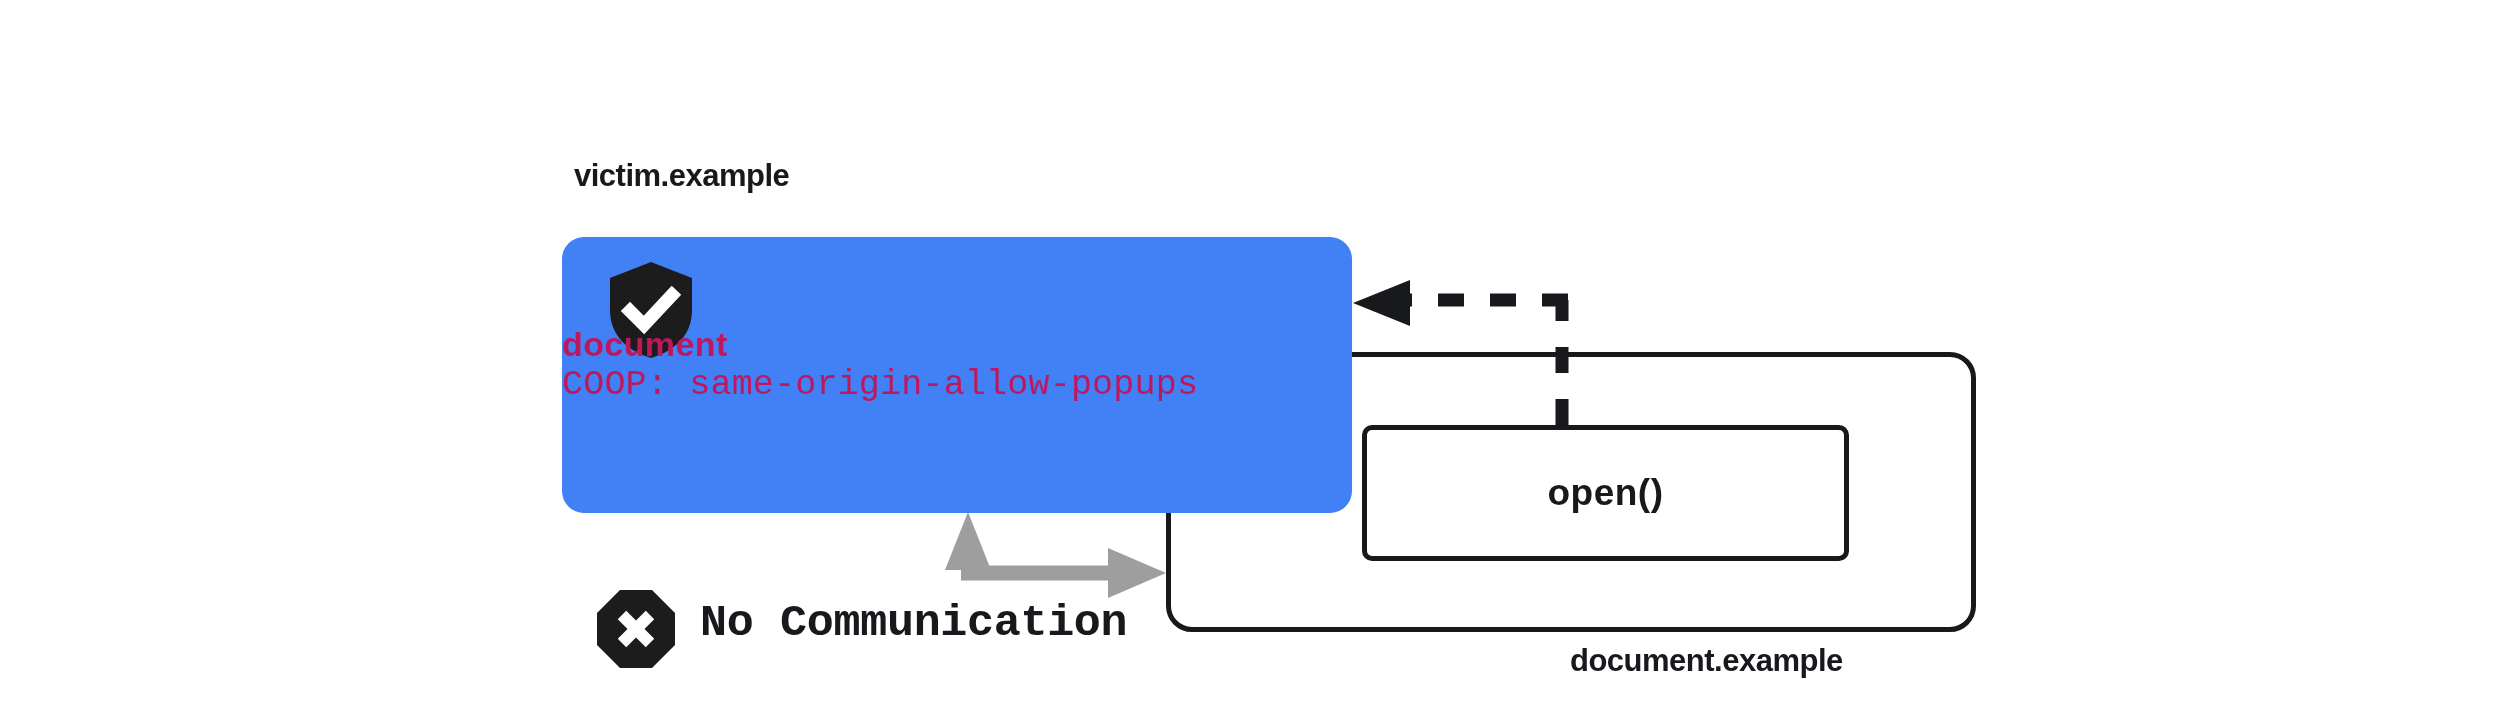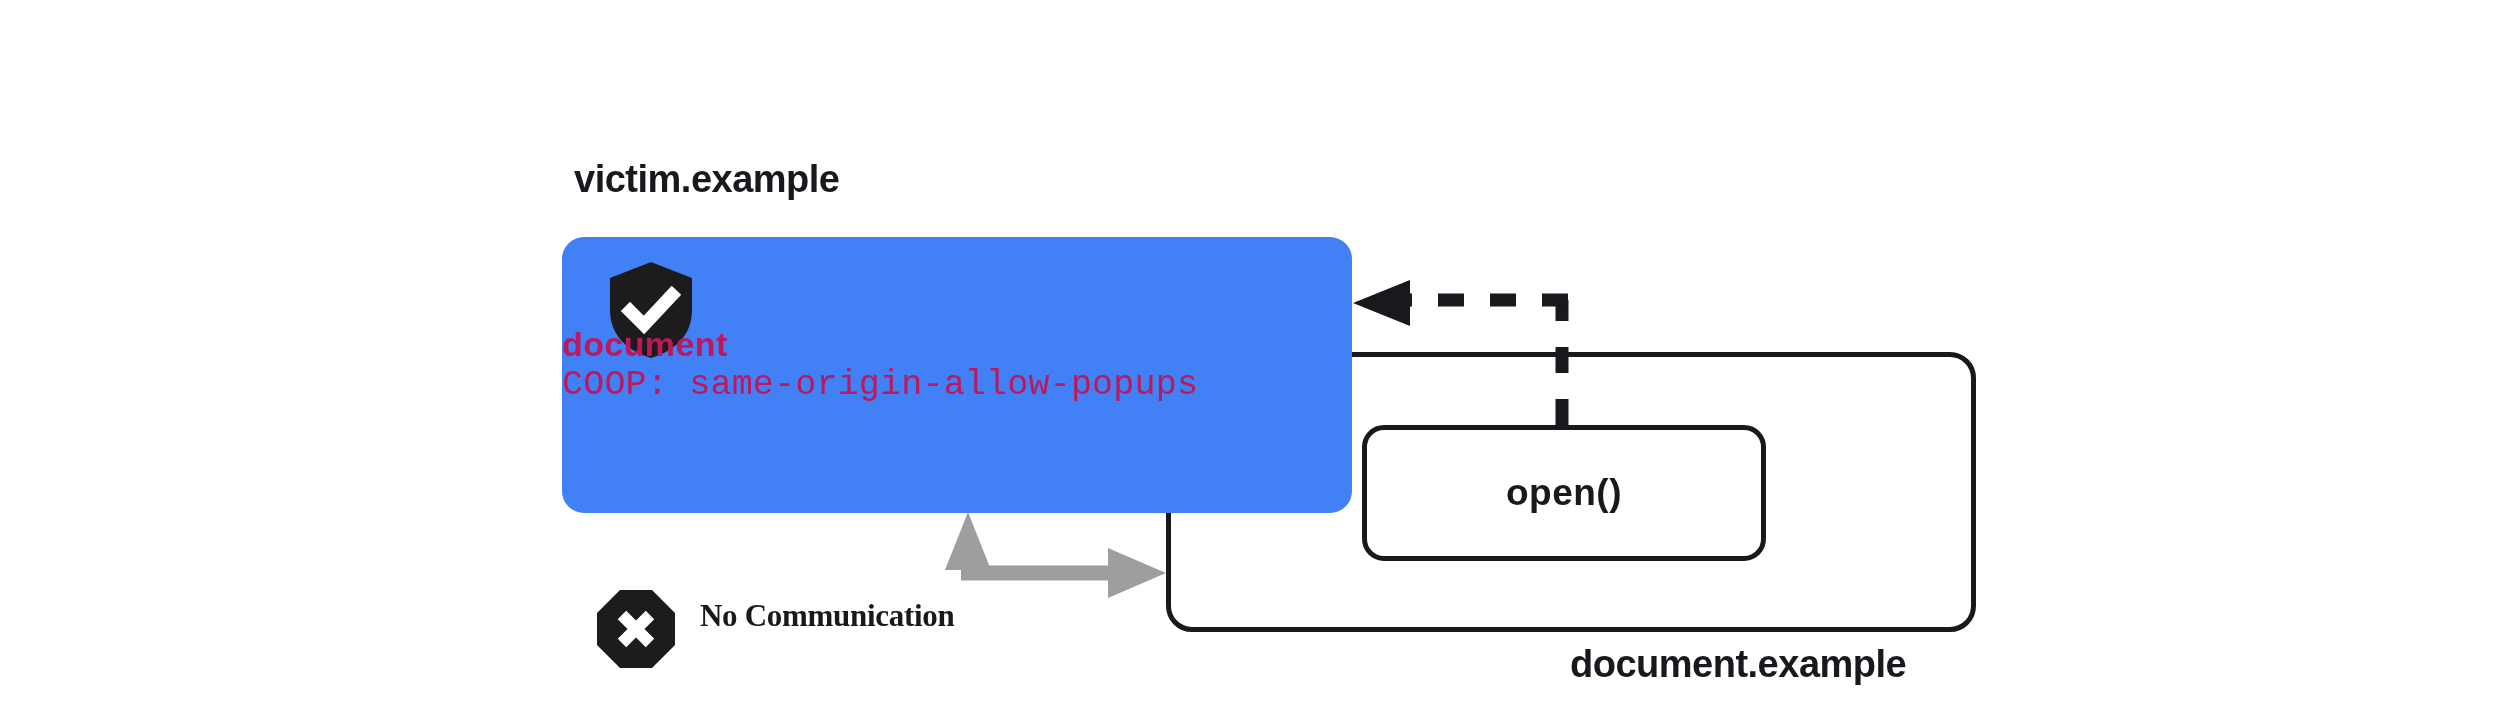--- a/index.html
+++ b/index.html
@@ -26,21 +26,21 @@
     top: 0;
     width: 2500px;
     height: 727px;
     pointer-events: none;
   }
   
   .origin-label {
     position: absolute;
     font-family: "Liberation Sans", sans-serif;
     font-weight: bold;
-    font-size: 38px;
+    font-size: 31px;
     letter-spacing: -0.5px;
     color: #17191c;
     white-space: nowrap;
   }
   #victim-label { left: 574px; top: 158px; }
   #attacker-label { left: 1570px; top: 643px; }
 
   
   #victim-box {
     position: absolute;
@@ -98,24 +98,24 @@
   
   #victim-box { z-index: 4; }
   #shield-icon, #doc-title, #doc-coop { z-index: 5; }
   #attacker-frame { z-index: 2; }
 
   
   #open-box {
     position: absolute;
     left: 1362px;
     top: 425px;
-    width: 404px;
+    width: 487px;
     height: 136px;
     border: 5px solid #17191c;
-    border-radius: 22px;
+    border-radius: 10px;
     background: #ffffff;
     box-sizing: border-box;
     z-index: 3;
     display: flex;
     align-items: center;
     justify-content: center;
   }
   #open-label {
     font-family: "Liberation Sans", sans-serif;
     font-weight: bold;
@@ -130,23 +130,23 @@
     left: 597px;
     top: 590px;
     width: 78px;
     height: 78px;
     z-index: 6;
   }
   #nocomm-label {
     position: absolute;
     left: 700px;
     top: 598px;
-    font-family: Liberation Serif, serif;
-    font-weight: bold;
-    font-size: 31px;
+    font-family: Liberation Mono, monospace;
+    font-weight: bold;
+    font-size: 45px;
     letter-spacing: -0.3px;
     color: #17191c;
     white-space: nowrap;
     z-index: 6;
   }
 </style>
 </head>
 <body>
 
 <div id="stage">

